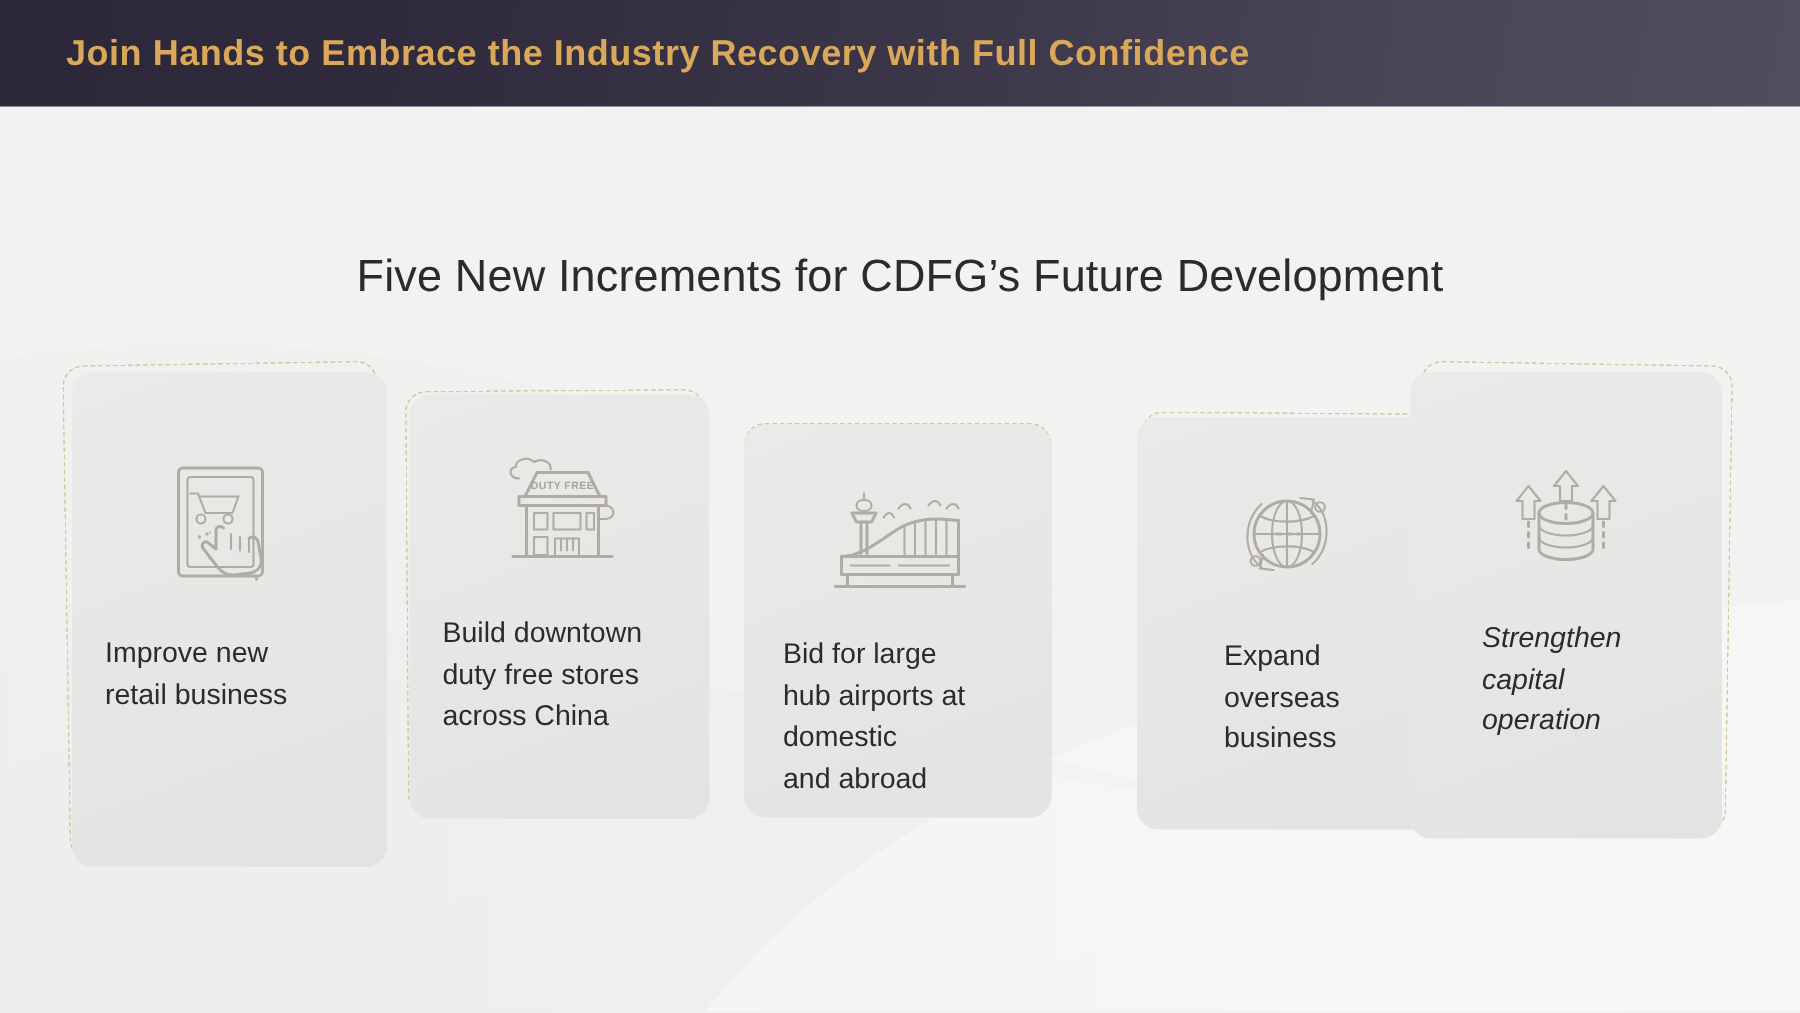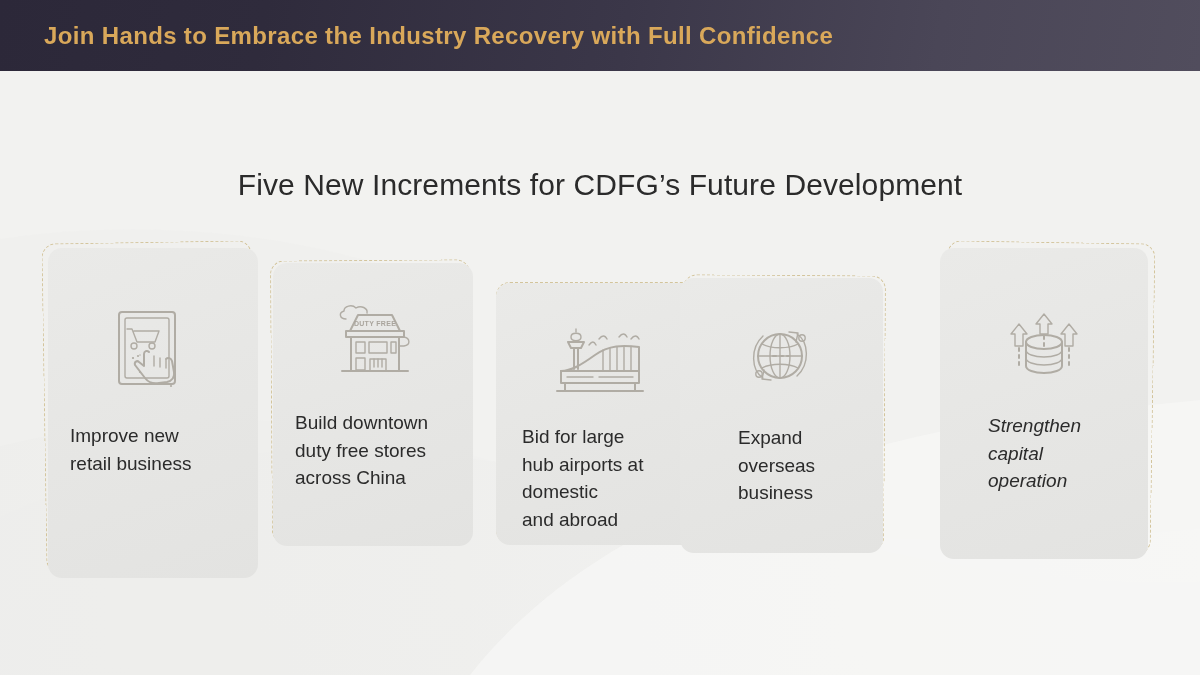--- a/index.html
+++ b/index.html
@@ -135,21 +135,21 @@
     font-size: 19px;
     line-height: 27.5px;
     color: #2b2b2b;
     white-space: pre-line;
   }
 
   
   #card-1 { left: 48px;  top: 248px; width: 210px; height: 330px; }
   #card-2 { left: 273px; top: 263px; width: 200px; height: 283px; }
   #card-3 { left: 496px; top: 283px; width: 205px; height: 262px; }
-  #card-4 { left: 680px; top: 278px; width: 203px; height: 275px; }
+  #card-4 { left: 758px; top: 278px; width: 203px; height: 275px; }
   #card-5 { left: 940px; top: 248px; width: 208px; height: 311px; }
 
   #card-1 .card-dash { transform: translate(-4px, -6px) rotate(-0.9deg); }
   #card-2 .card-dash { transform: translate(-2px, -3px) rotate(-0.4deg); }
   #card-3 .card-dash { transform: translate(0px, -1px); }
   #card-4 .card-dash { transform: translate(2px, -3px) rotate(0.4deg); }
   #card-5 .card-dash { transform: translate(5px, -6px) rotate(0.9deg); }
 
   #card-1 .card-icon { padding-top: 58px; }
   #card-2 .card-icon { padding-top: 38px; }

